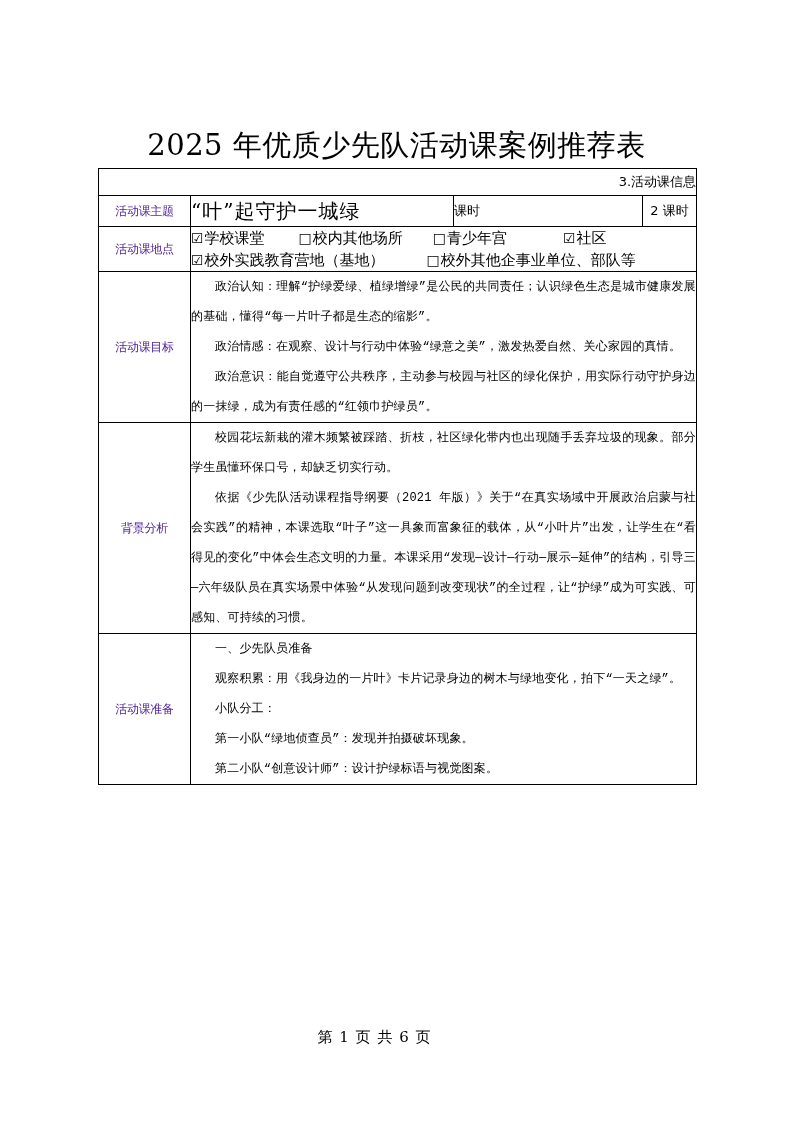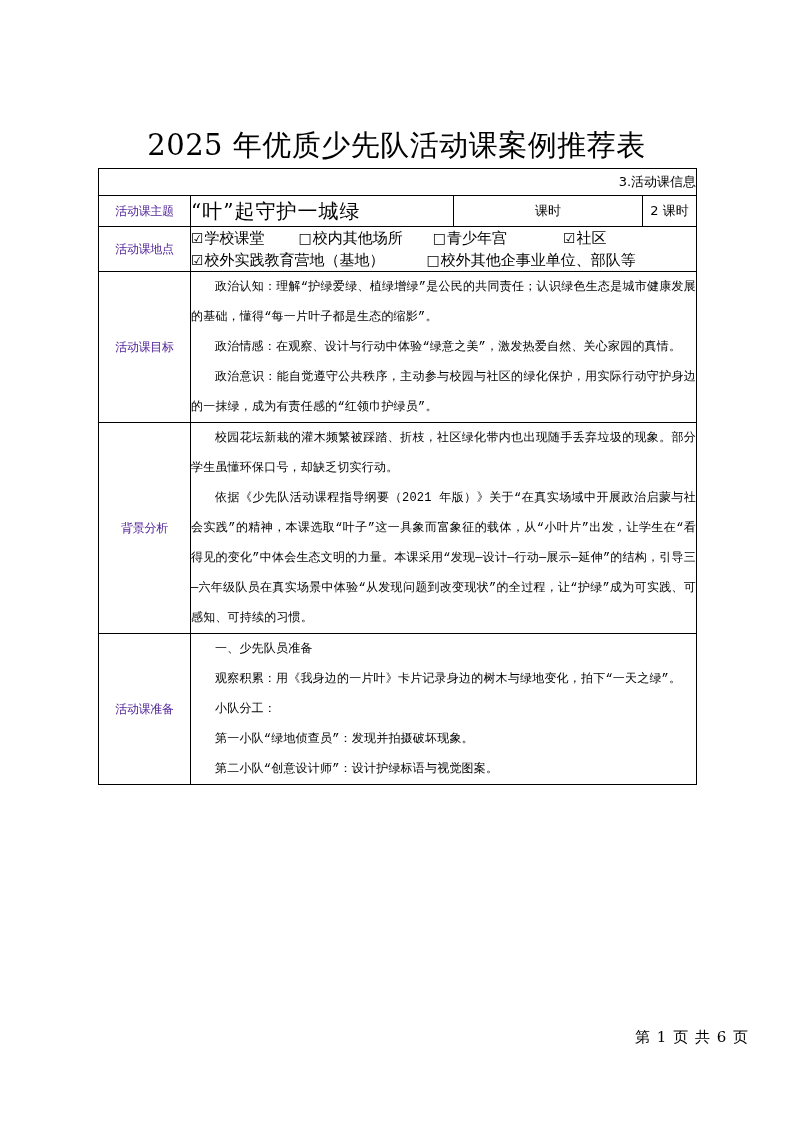--- a/index.html
+++ b/index.html
@@ -74,21 +74,20 @@
   }
 
   .cell-topic {
     text-align: left;
     font-size: 20px;
     line-height: 30px;
     padding: 3px 4px;
     letter-spacing: 1px;
   }
   .cell-period-label {
-    text-align: center;
     font-family: "DejaVu Sans", "Liberation Sans", sans-serif;
     font-size: 13px;
     line-height: 20px;
   }
   .cell-period-value {
     text-align: center;
     font-family: "DejaVu Sans", "Liberation Sans", sans-serif;
     font-size: 13px;
     line-height: 20px;
     white-space: nowrap;
@@ -141,21 +140,21 @@
   .para.indent {
     text-indent: 2em;
   }
 
   
   .footer {
     position: absolute;
     left: 0;
     top: 1026px;
     width: 749px;
-    text-align: right;
+    text-align: center;
     font-family: "DejaVu Serif", "Liberation Serif", serif;
     font-size: 15px;
     line-height: 22px;
     letter-spacing: 1px;
     white-space: nowrap;
   }
 </style>
 </head>
 <body>
 

